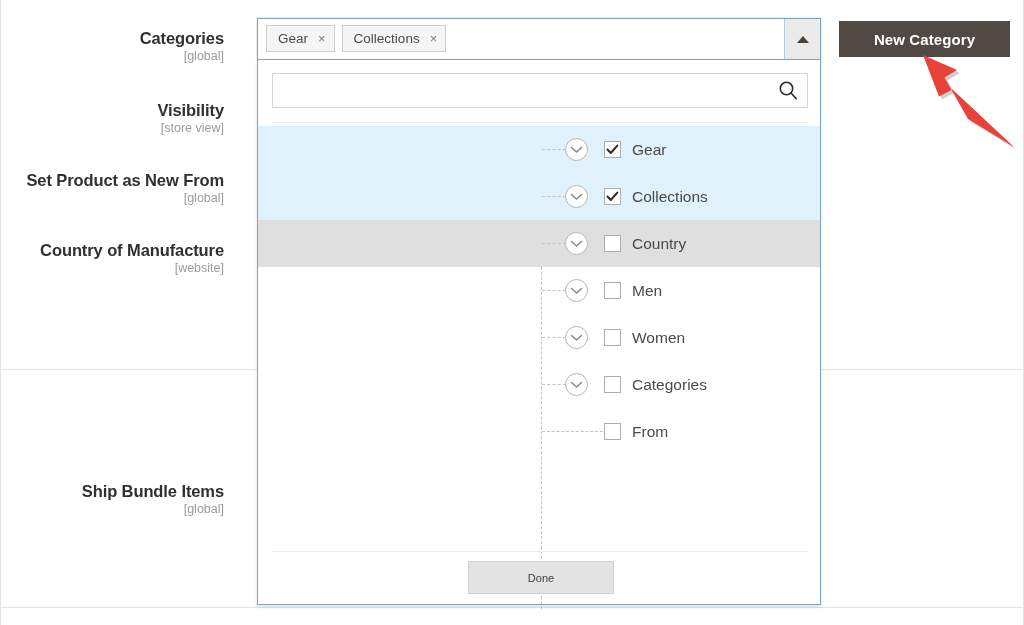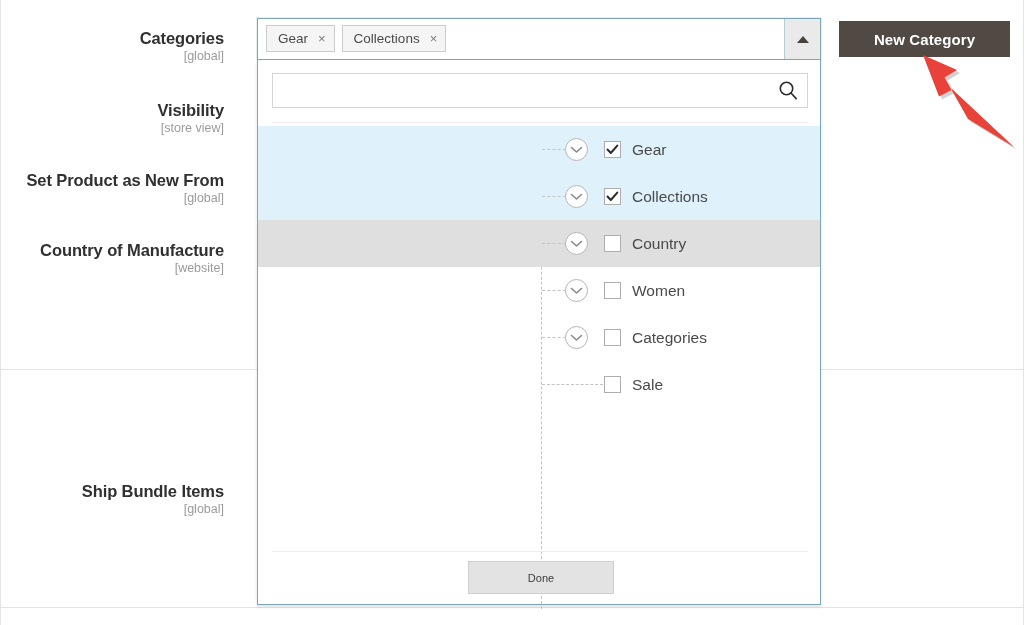--- a/index.html
+++ b/index.html
@@ -411,20 +411,30 @@
         <div class="hline"></div>
         <div class="node-toggle">
           <svg width="13" height="9" viewBox="0 0 13 9">
             <polyline points="1.5,2.5 6.5,7 11.5,2.5" fill="none" stroke="#8a8a8a" stroke-width="1.6" stroke-linecap="round" stroke-linejoin="round"></polyline>
           </svg>
         </div>
         <div class="tree-cb"></div>
         <span class="tree-text">Country</span>
       </div>
 
+      <div class="tree-row d1">
+        <div class="hline"></div>
+        <div class="node-toggle">
+          <svg width="13" height="9" viewBox="0 0 13 9">
+            <polyline points="1.5,2.5 6.5,7 11.5,2.5" fill="none" stroke="#8a8a8a" stroke-width="1.6" stroke-linecap="round" stroke-linejoin="round"></polyline>
+          </svg>
+        </div>
+        <div class="tree-cb"></div>
+        <span class="tree-text">Men</span>
+      </div>
 
       <div class="tree-row d1">
         <div class="hline"></div>
         <div class="node-toggle">
           <svg width="13" height="9" viewBox="0 0 13 9">
             <polyline points="1.5,2.5 6.5,7 11.5,2.5" fill="none" stroke="#8a8a8a" stroke-width="1.6" stroke-linecap="round" stroke-linejoin="round"></polyline>
           </svg>
         </div>
         <div class="tree-cb"></div>
         <span class="tree-text">Women</span>
@@ -437,21 +447,21 @@
             <polyline points="1.5,2.5 6.5,7 11.5,2.5" fill="none" stroke="#8a8a8a" stroke-width="1.6" stroke-linecap="round" stroke-linejoin="round"></polyline>
           </svg>
         </div>
         <div class="tree-cb"></div>
         <span class="tree-text">Categories</span>
       </div>
 
       <div class="tree-row d1">
         <div class="hline leaf"></div>
         <div class="tree-cb"></div>
-        <span class="tree-text">Sale</span>
+        <span class="tree-text">From</span>
       </div>
 
 
     </div>
 
     <div id="panel-footer-sep"></div>
     <button id="done-button">Done</button>
   </div>
 
   <button id="new-category-button">New Category</button>

